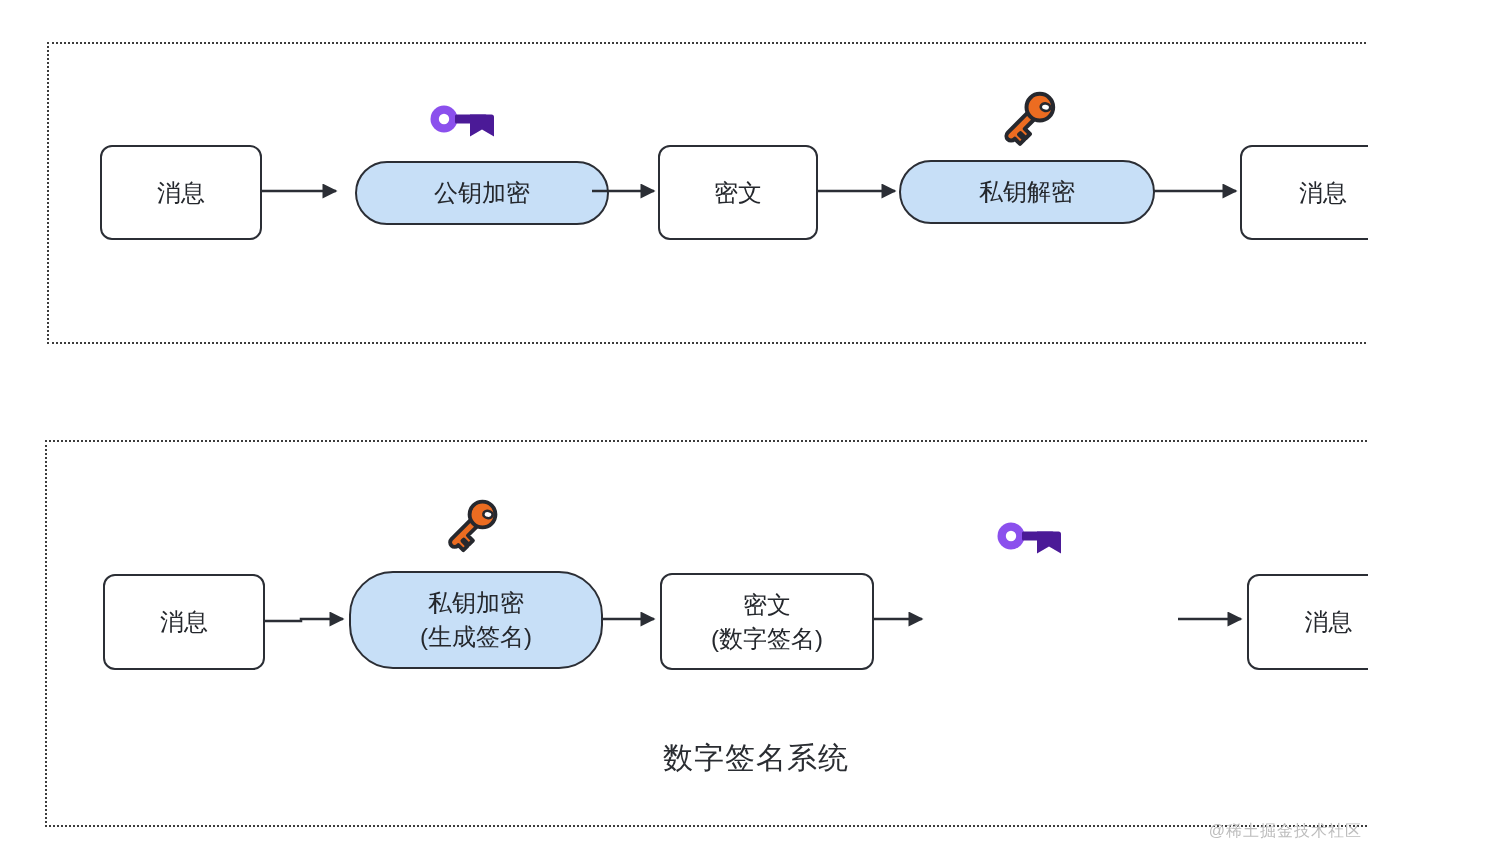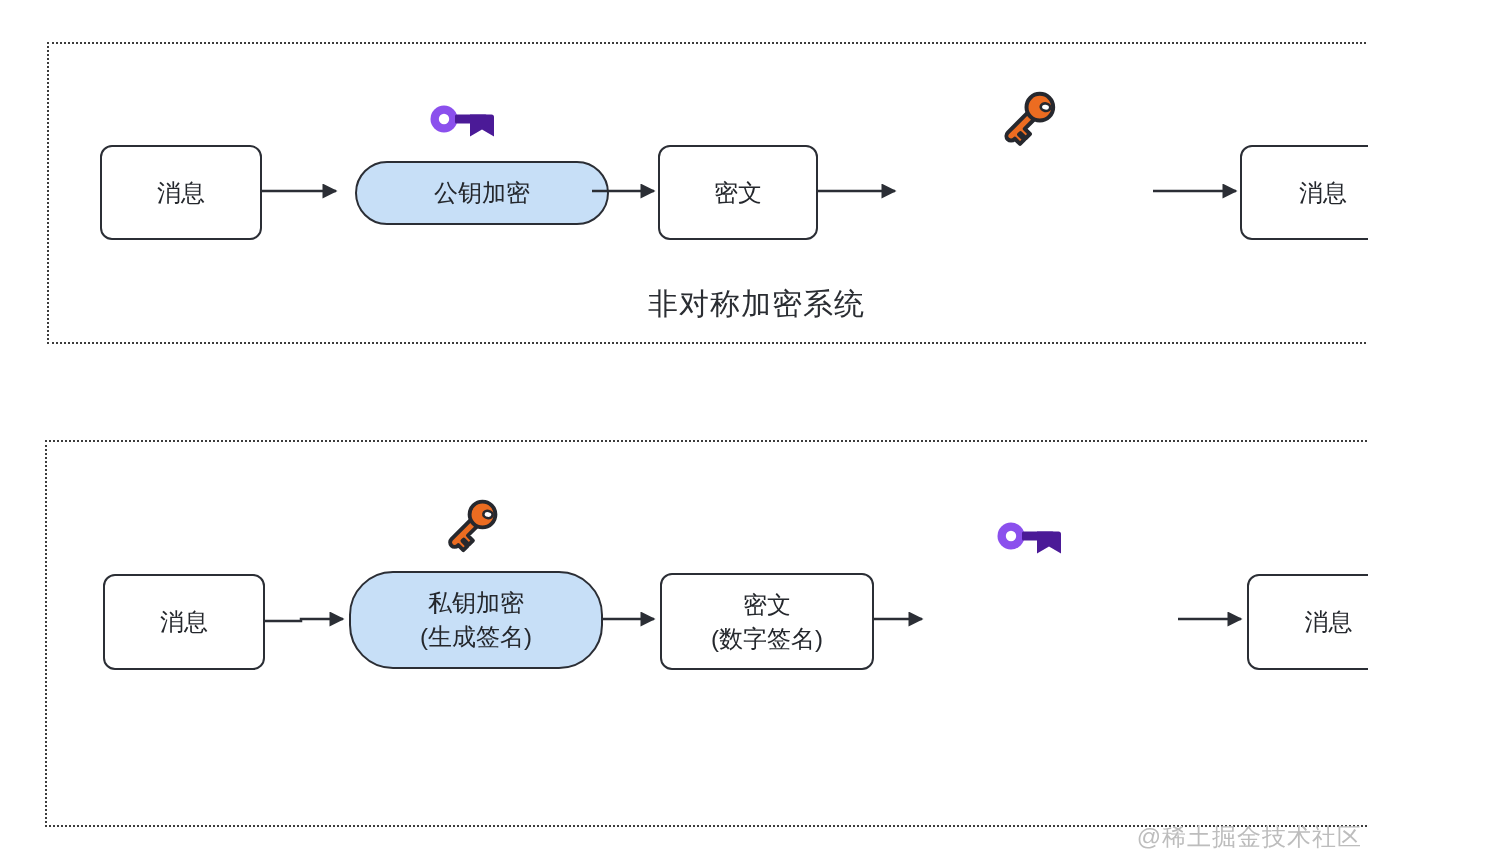--- a/index.html
+++ b/index.html
@@ -18,59 +18,62 @@
   .pill { background:#c7dff7; border-radius:999px; }
   .pill.tall { border-radius:44px; }
   .panel-title {
     position:absolute; left:0; right:0; text-align:center;
     font-size:30px; color:#2a2d32; letter-spacing:1px;
   }
   .arrows { position:absolute; left:0; top:0; pointer-events:none; }
   .key { position:absolute; }
   .watermark {
     position:absolute; right:6px; top:821px;
-    color:#bdbdbd; font-size:24px; letter-spacing:1px;
+    color:#bdbdbd; font-size:16px; letter-spacing:1px;
   }
 </style>
 </head>
 <body>
 
 <div class="canvas">
 
   <section class="panel" style="left:47px; top:42px; width:1415px; height:298px;">
     <div class="node rect" style="left:51px; top:101px; width:162px; height:95px;">
       <span>消息</span>
     </div>
     <div class="node pill" style="left:306px; top:117px; width:254px; height:64px;">
       <span>公钥加密</span>
     </div>
     <div class="node rect" style="left:609px; top:101px; width:160px; height:95px;">
       <span>密文</span>
     </div>
+    <div class="node pill" style="left:850px; top:116px; width:256px; height:64px;">
+      <span>私钥解密</span>
+    </div>
     <div class="node rect" style="left:1191px; top:101px; width:166px; height:95px;">
       <span>消息</span>
     </div>
-    <div class="panel-title" style="top:240px;">非对称加密系统</div>
   </section>
 
   <section class="panel" style="left:45px; top:440px; width:1418px; height:383px;">
     <div class="node rect" style="left:56px; top:132px; width:162px; height:96px;">
       <span>消息</span>
     </div>
     <div class="node pill tall" style="left:302px; top:129px; width:254px; height:98px;">
       <span>私钥加密</span>
       <span>(生成签名)</span>
     </div>
     <div class="node rect" style="left:613px; top:131px; width:214px; height:97px;">
       <span>密文</span>
       <span>(数字签名)</span>
     </div>
     <div class="node rect" style="left:1200px; top:132px; width:163px; height:96px;">
       <span>消息</span>
     </div>
+    <div class="panel-title" style="top:296px;">数字签名系统</div>
   </section>
 
   <svg class="arrows" width="1512" height="867" viewBox="0 0 1512 867">
     <defs>
       <marker id="ah" viewBox="0 0 10 10" refX="9" refY="5" markerWidth="7" markerHeight="6" orient="auto-start-reverse">
         <path d="M0 0 L10 5 L0 10 Z" fill="#2b2e35"></path>
       </marker>
     </defs>
     <path d="M260 191 H336" stroke="#2b2e35" stroke-width="2.5" fill="none" marker-end="url(#ah)"></path>
     <path d="M592 191 H654" stroke="#2b2e35" stroke-width="2.5" fill="none" marker-end="url(#ah)"></path>

